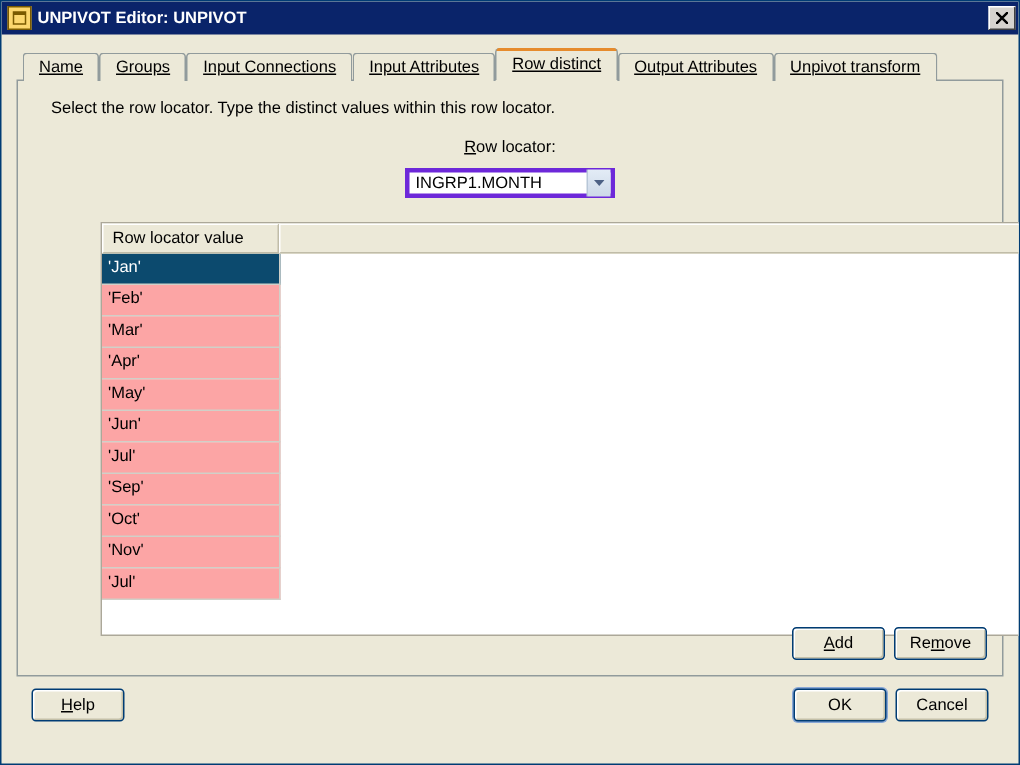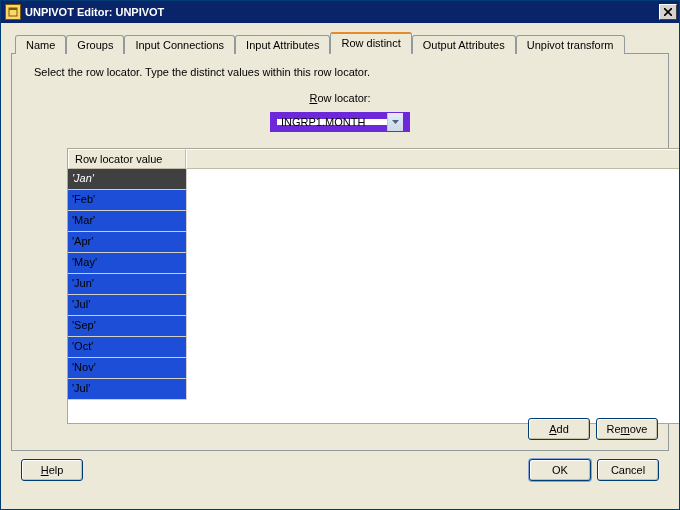--- a/index.html
+++ b/index.html
@@ -67,20 +67,21 @@
     background: #ece9d8;
     border: 1px solid #919b9c;
     border-bottom: none;
     border-radius: 3px 3px 0 0;
     padding: 3px 10px 3px 10px;
     margin-right: 0px;
     position: relative;
     top: 1px;
     cursor: pointer;
     color: #000;
+    text-decoration: underline;
   }
   .tab.active {
     background: #fcfcfa;
     background: #ece9d8;
     border-bottom: 1px solid #ece9d8;
     top: 1px;
     padding-top: 4px;
     padding-bottom: 4px;
     z-index: 3;
   }
@@ -105,21 +106,21 @@
     display: flex;
     align-items: center;
     gap: 8px;
     flex-direction: column;
   }
   .label u { text-decoration: underline; }
   .combo {
     display: inline-flex;
     align-items: center;
     background: #fff;
-    border: 7px solid #6d28d9;
+    border: 3px solid #6d28d9;
     width: 140px;
     height: 20px;
     position: relative;
   }
   .combo span.val {
     flex: 1;
     padding: 0 4px;
     font-size: 11px;
     white-space: nowrap;
     overflow: hidden;
@@ -162,26 +163,25 @@
     display: block;
   }
   .cell {
     width: 119px;
     border-right: 1px solid #d0d0c8;
     border-bottom: 1px solid #d0d0c8;
     padding: 3px 4px;
     font-size: 11px;
     height: 21px;
     cursor: default;
-    background:#1d4ed8;
+    background:#fca5a5;
   }
   .grid-row.selected .cell {
-    background: #404040;
+    background: #0c4a6e;
     color: #fff;
-    font-style: italic;
   }
   .panel-buttons {
     position: absolute;
     right: 10px;
     bottom: 10px;
     display: flex;
     gap: 6px;
   }
   .btn {
     min-width: 62px;

